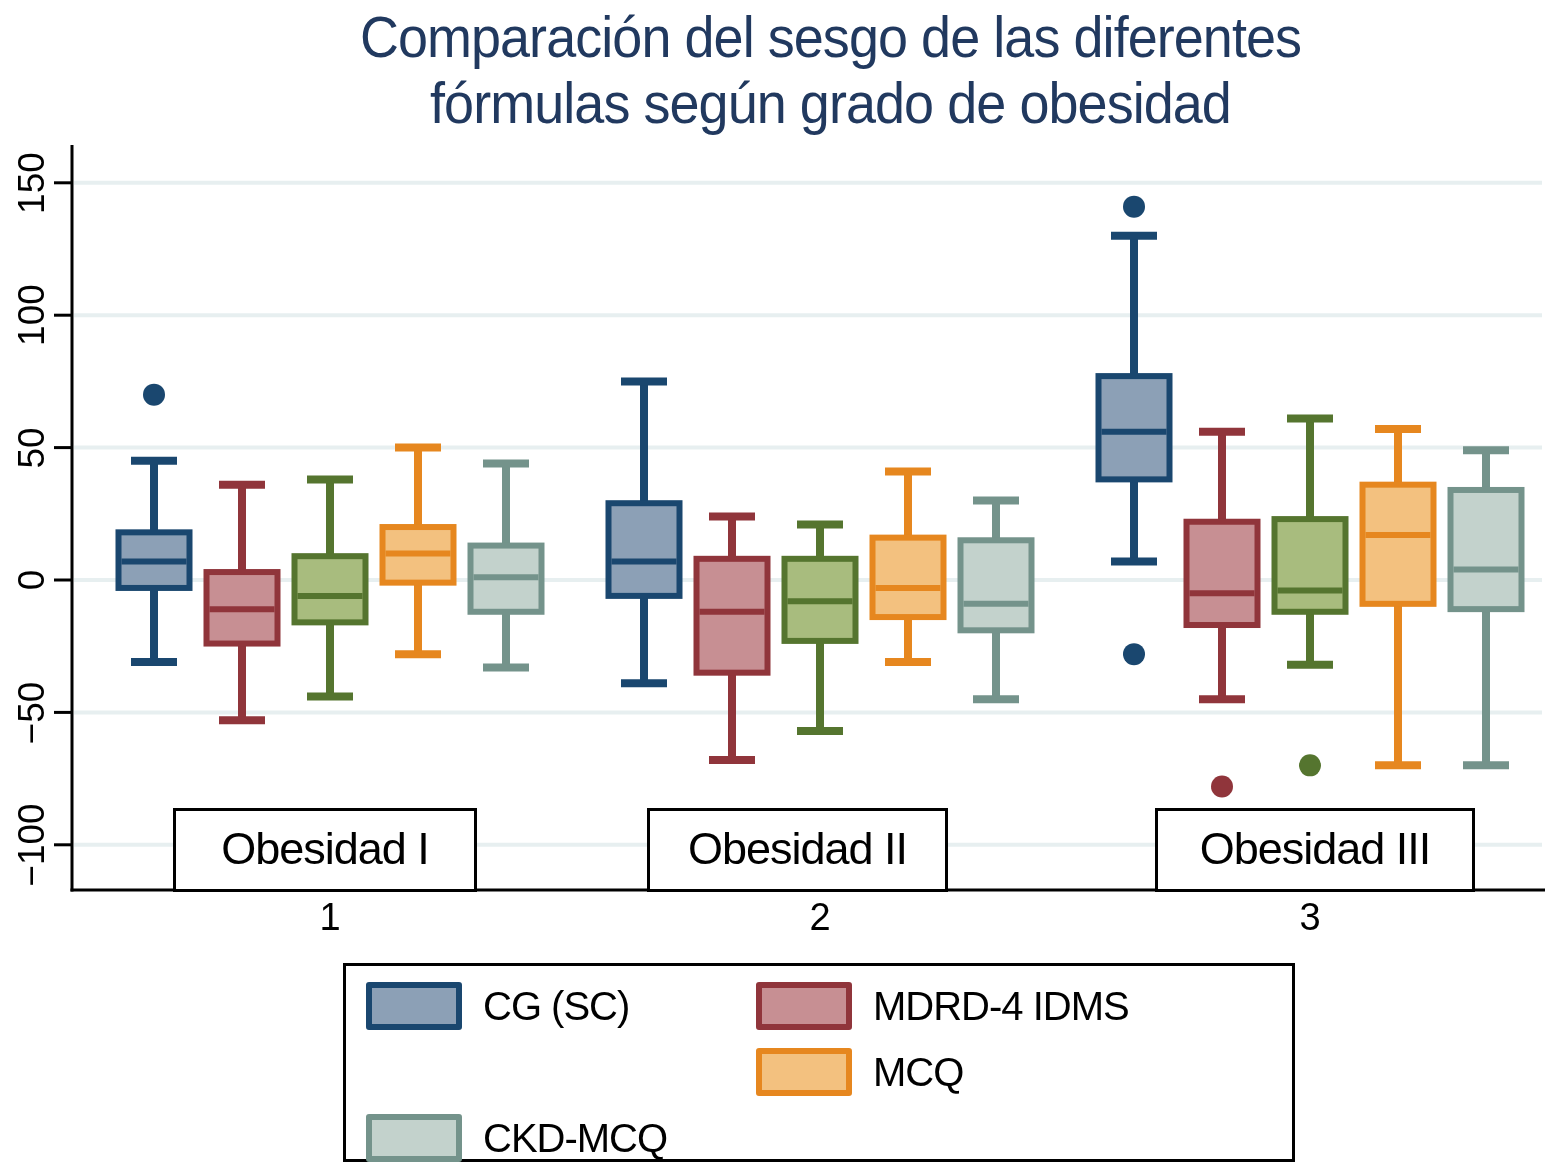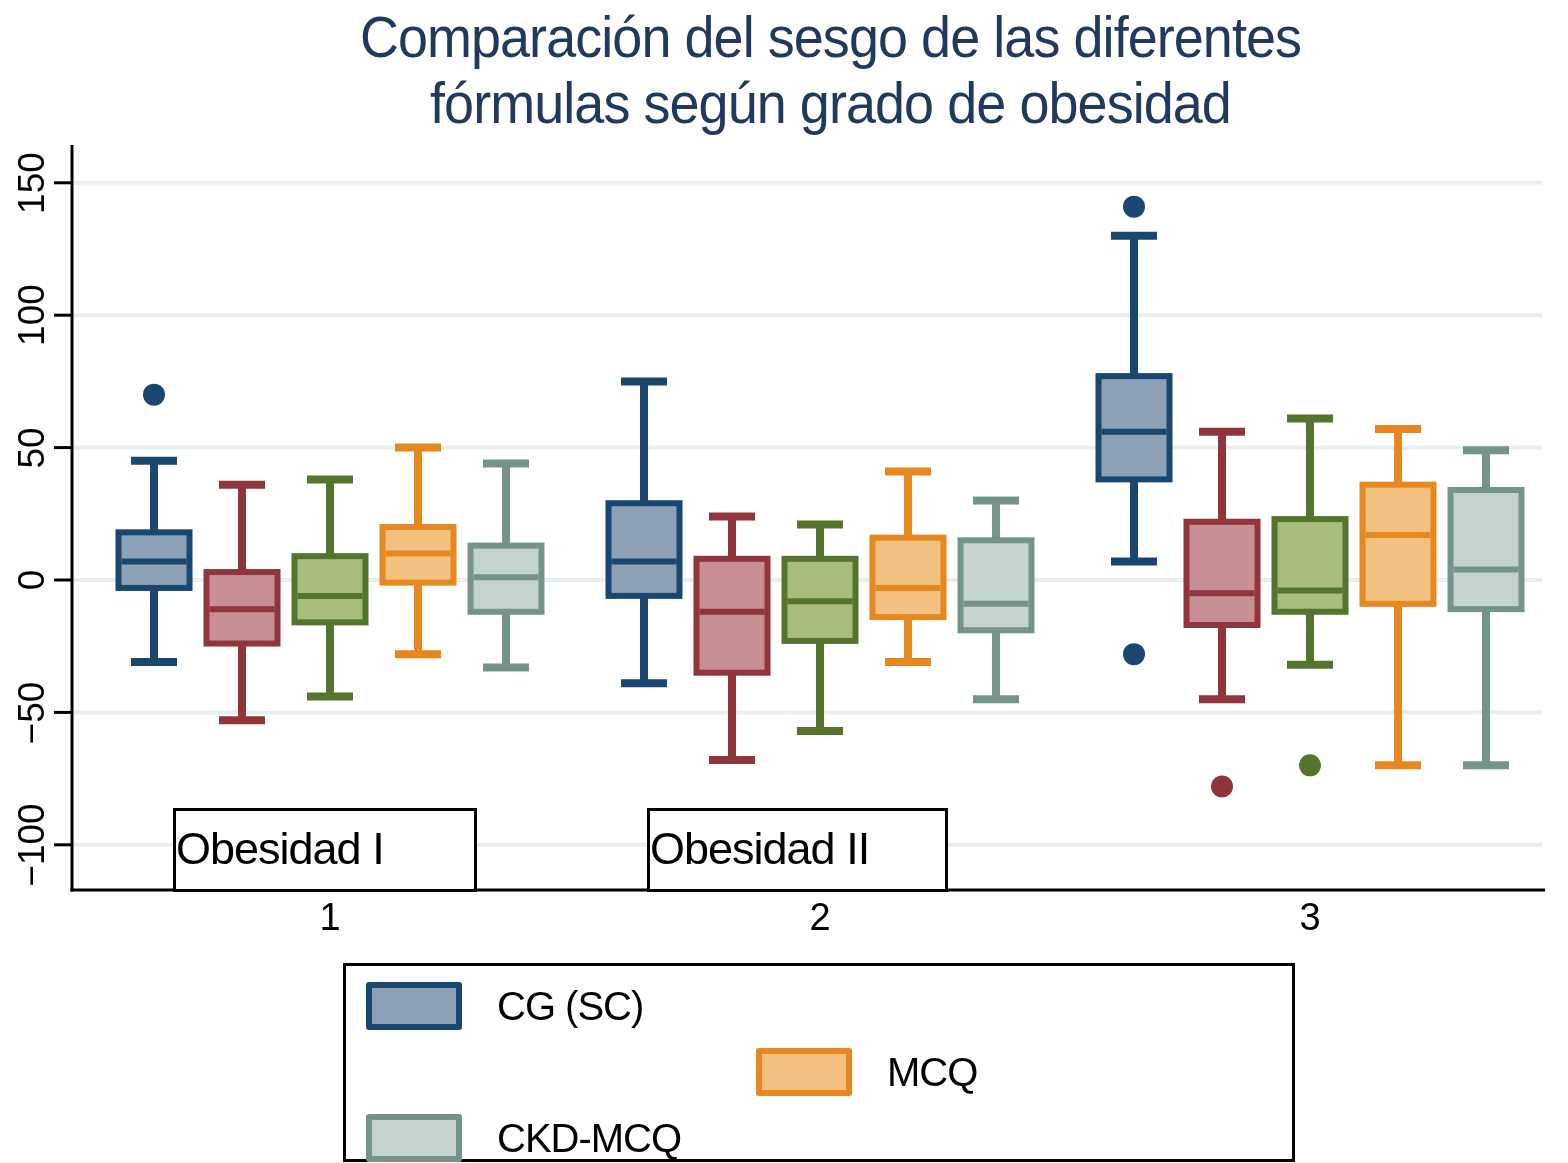--- a/index.html
+++ b/index.html
@@ -6,28 +6,28 @@
   .stage{position:relative;width:1568px;height:1163px;background:#fff;overflow:hidden;
          font-family:"Liberation Sans", sans-serif;}
   .stage svg{position:absolute;left:0;top:0;}
   .title{position:absolute;left:63px;top:4px;width:1535px;text-align:center;
          font-size:58px;line-height:66px;letter-spacing:-1px;font-weight:400;
          transform:scaleX(0.93);transform-origin:50% 0;}
   .ytick{position:absolute;left:-27px;width:118px;height:40px;text-align:center;
          font-size:37px;line-height:40px;color:#000;transform:rotate(-90deg);}
   .xtick{position:absolute;width:80px;top:896px;text-align:center;font-size:38px;color:#000;}
   .grouplabel{position:absolute;top:808px;height:84px;background:#fff;border:3px solid #000;
-         box-sizing:border-box;font-size:45px;line-height:76px;
+         box-sizing:border-box;text-align:center;font-size:45px;line-height:76px;
          letter-spacing:-1px;color:#000;}
   .legend{position:absolute;left:343px;top:963px;width:952px;height:199px;background:#fff;
          border:3px solid #000;box-sizing:border-box;}
   .legend-item{position:absolute;display:flex;align-items:center;height:48px;}
   .swatch{display:inline-block;width:96px;height:48px;border:6px solid #000;
          border-radius:3px;box-sizing:border-box;flex:0 0 auto;}
-  .legend-label{margin-left:35px;font-size:40px;letter-spacing:-1px;color:#000;white-space:nowrap;}
+  .legend-label{margin-left:21px;font-size:40px;letter-spacing:-1px;color:#000;white-space:nowrap;}
 </style>
 </head>
 <body>
 
 <div class="stage">
 
   <svg id="chart" width="1568" height="1163">
       <line x1="74" x2="1542" y1="182.79999999999995" y2="182.79999999999995" stroke="#e7eff0" stroke-width="4"></line>
       <line x1="74" x2="1542" y1="315.2" y2="315.2" stroke="#e7eff0" stroke-width="4"></line>
       <line x1="74" x2="1542" y1="447.6" y2="447.6" stroke="#e7eff0" stroke-width="4"></line>
@@ -150,25 +150,30 @@
   <div class="ytick" style="top:560px">0</div>
   <div class="ytick" style="top:693px">−50</div>
   <div class="ytick" style="top:825px">−100</div>
 
   <div class="xtick" style="left:290px">1</div>
   <div class="xtick" style="left:780px">2</div>
   <div class="xtick" style="left:1270px">3</div>
 
   <div class="grouplabel" style="left:173px;width:304px">Obesidad I</div>
   <div class="grouplabel" style="left:647px;width:301px">Obesidad II</div>
+  <div class="grouplabel" style="left:1155px;width:320px">Obesidad III</div>
 
   <div class="legend">
     <div class="legend-item" style="left:20px;top:16px">
       <span class="swatch" style="background: rgb(140, 160, 182); border-color: rgb(26, 71, 111);"></span>
       <span class="legend-label">CG (SC)</span>
+    </div>
+    <div class="legend-item" style="left:410px;top:16px">
+      <span class="swatch" style="background: rgb(199, 143, 147); border-color: rgb(144, 53, 59);"></span>
+      <span class="legend-label">MDRD-4 IDMS</span>
     </div>
     <div class="legend-item" style="left:410px;top:82px">
       <span class="swatch" style="background: rgb(243, 193, 127); border-color: rgb(230, 135, 31);"></span>
       <span class="legend-label">MCQ</span>
     </div>
     <div class="legend-item" style="left:20px;top:148px">
       <span class="swatch" style="background: rgb(195, 210, 204); border-color: rgb(116, 147, 139);"></span>
       <span class="legend-label">CKD-MCQ</span>
     </div>
   </div>

